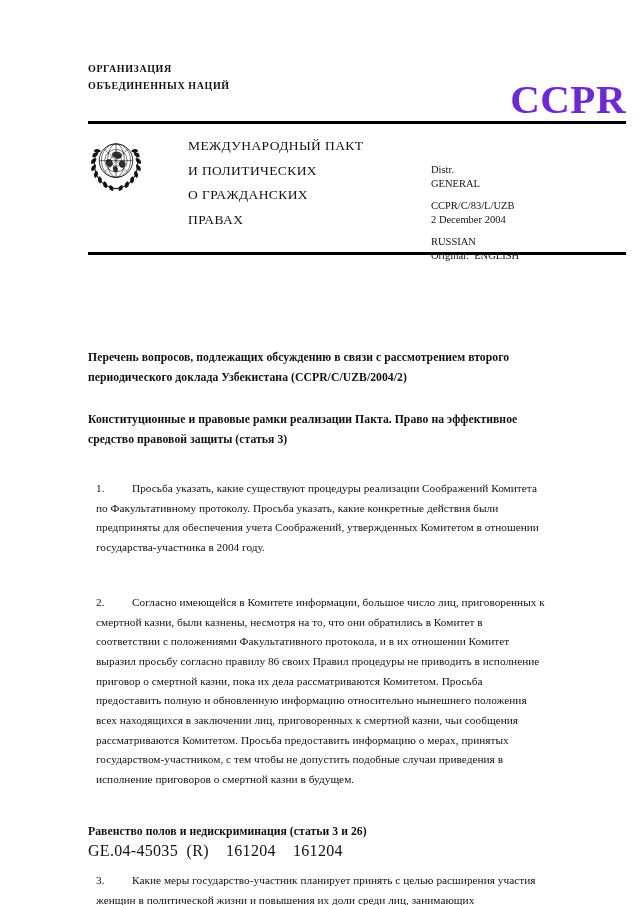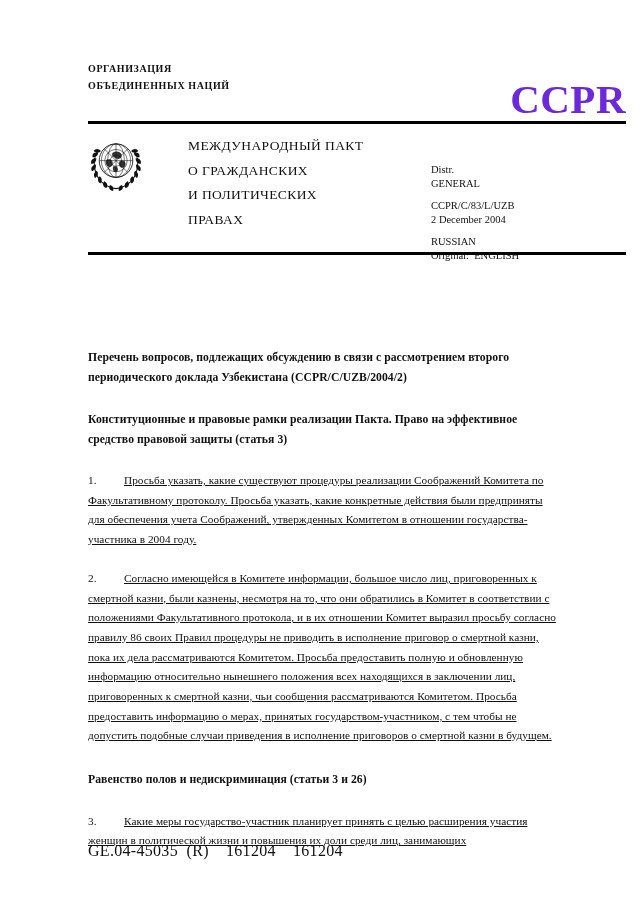--- a/index.html
+++ b/index.html
@@ -123,26 +123,25 @@
   }
   h2.heading {
     margin: 0;
     font-size: 11.7px;
     font-weight: bold;
     text-align: left;
     line-height: 19.5px;
     letter-spacing: 0.05px;
   }
   p.para {
-    margin: 0;
+    margin: 8px;
     font-size: 11.3px;
     line-height: 19.7px;
     text-align: left;
     letter-spacing: 0.02px;
-    text-decoration: underline;
   }
   p.para .num {
     display: inline-block;
     width: 36px;
   }
   .sp-a { height: 19px; }
   .sp-b { height: 23px; }
   .sp-c { height: 22px; }
   .sp-d { height: 24px; }
 
@@ -212,22 +211,22 @@
           <path d="M44 30 C50 26 58 28 60 33 C62 39 56 42 50 40 C45 38 41 34 44 30 Z" fill="#111" stroke="none" opacity="0.85"></path>
           <path d="M34 42 C40 40 45 44 44 50 C43 56 36 57 33 52 C31 48 31 44 34 42 Z" fill="#111" stroke="none" opacity="0.85"></path>
           <path d="M58 44 C64 43 68 47 67 52 C65 58 58 58 56 53 C55 49 55 45 58 44 Z" fill="#111" stroke="none" opacity="0.85"></path>
           <path d="M46 54 C51 53 55 57 53 62 C51 66 46 65 45 61 C44 58 44 55 46 54 Z" fill="#111" stroke="none" opacity="0.85"></path>
         </g>
       </svg>
     </div>
 
     <div class="covenant-title">
       <span>МЕЖДУНАРОДНЫЙ ПАКТ</span>
+      <span>И ПОЛИТИЧЕСКИХ</span>
       <span>О ГРАЖДАНСКИХ</span>
-      <span>И ПОЛИТИЧЕСКИХ</span>
       <span>ПРАВАХ</span>
     </div>
 
     <div class="distr">
       <span>Distr.</span>
       <span>GENERAL</span>
       <span class="gap"></span>
       <span>CCPR/C/83/L/UZB</span>
       <span>2 December 2004</span>
       <span class="gap"></span>

